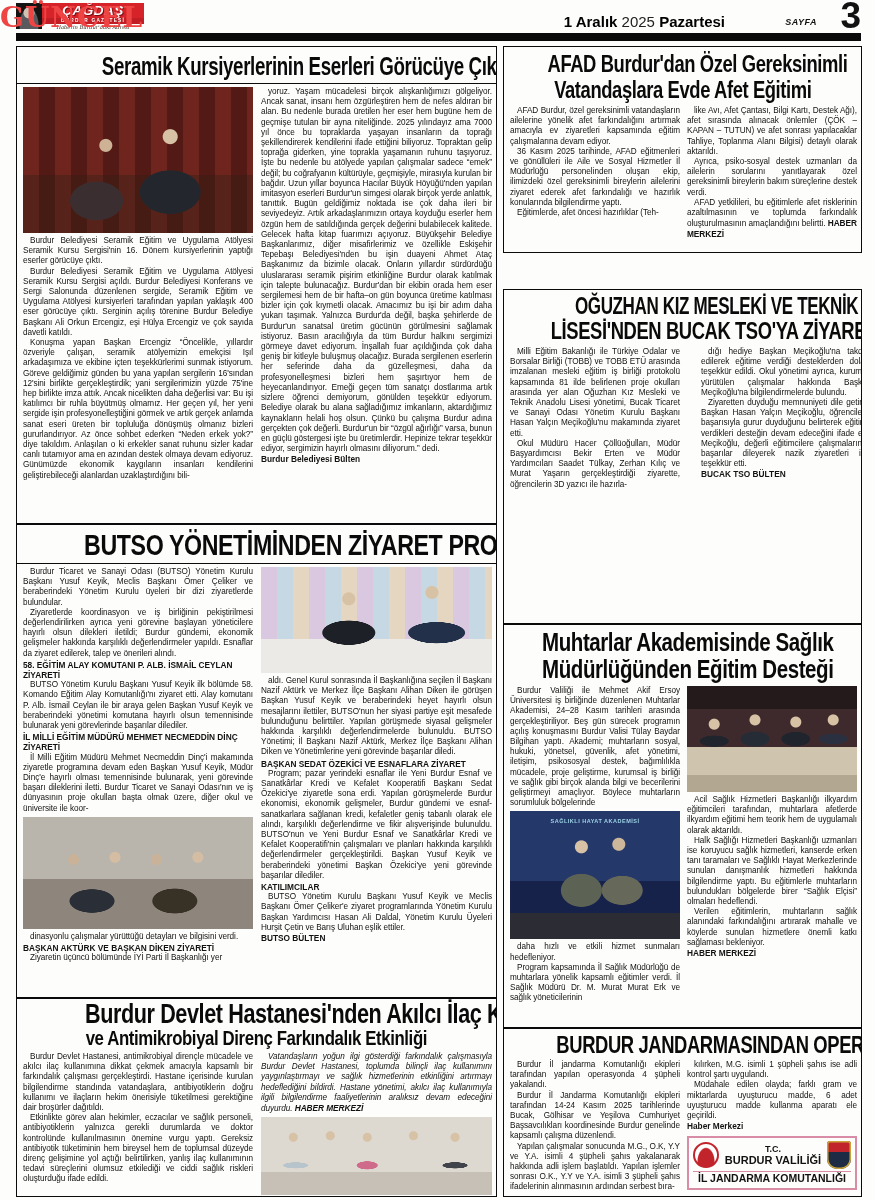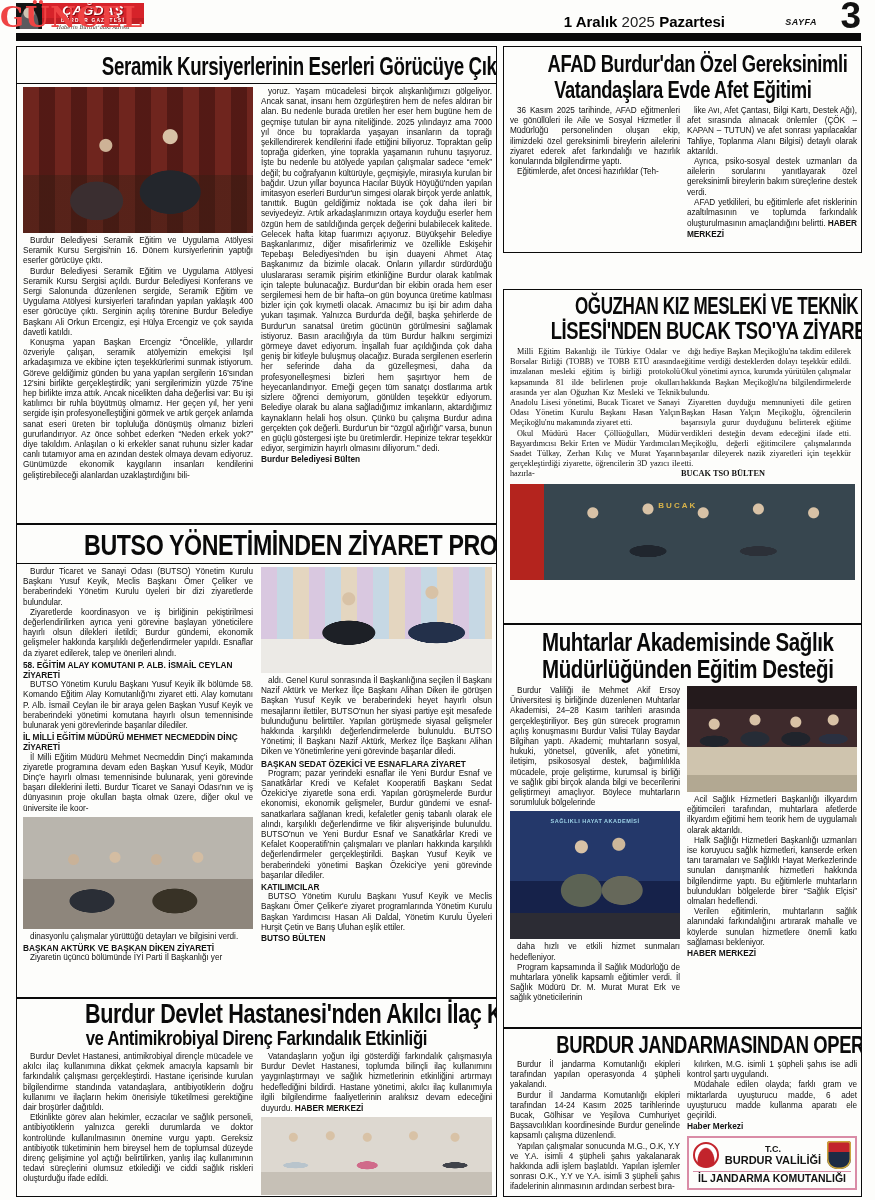--- a/index.html
+++ b/index.html
@@ -143,77 +143,66 @@
   </div>
 
   <div class="art" style="left:16px;top:998px;width:481px;height:199px;">
     <div class="hl" style="font-size:27px;line-height:23px;"><span class="cnd" style="transform:scaleX(.8);">Burdur Devlet Hastanesi'nden Akılcı İlaç Kullanımı</span></div>
     <div class="hl" style="font-size:21px;line-height:23px;margin-bottom:3px;"><span class="cnd" style="transform:scaleX(.8);">ve Antimikrobiyal Direnç Farkındalık Etkinliği</span></div>
     <div class="cols">
       <div class="col" style="width:230px;">
         <p class="b">Burdur Devlet Hastanesi, antimikrobiyal dirençle mücadele ve akılcı ilaç kullanımına dikkat çekmek amacıyla kapsamlı bir farkındalık çalışması gerçekleştirdi. Hastane içerisinde kurulan bilgilendirme standında vatandaşlara, antibiyotiklerin doğru kullanımı ve ilaçların hekim önerisiyle tüketilmesi gerektiğine dair broşürler dağıtıldı.</p>
         <p class="b">Etkinlikte görev alan hekimler, eczacılar ve sağlık personeli, antibiyotiklerin yalnızca gerekli durumlarda ve doktor kontrolünde kullanılmasının önemine vurgu yaptı. Gereksiz antibiyotik tüketiminin hem bireysel hem de toplumsal düzeyde direnç gelişimine yol açtığı belirtilirken, yanlış ilaç kullanımının tedavi süreçlerini olumsuz etkilediği ve ciddi sağlık riskleri oluşturduğu ifade edildi.</p>
       </div>
-      <div class="col" style="width:231px;">
+      <div class="col" style="width:231px;font-style:italic;">
         <p class="b"><span>Vatandaşların yoğun ilgi gösterdiği farkındalık çalışmasıyla Burdur Devlet Hastanesi, toplumda bilinçli ilaç kullanımını yaygınlaştırmayı ve sağlık hizmetlerinin etkinliğini artırmayı hedeflediğini bildirdi. Hastane yönetimi, akılcı ilaç kullanımıyla ilgili bilgilendirme faaliyetlerinin aralıksız devam edeceğini duyurdu.</span> <span class="byl">HABER MERKEZİ</span></p>
         <div class="ph" style="height:78px;margin-top:3px;background:
             radial-gradient(circle at 14% 26%,#d8c2a6 0 4px,transparent 5px),
             radial-gradient(circle at 30% 24%,#d8c2a6 0 4px,transparent 5px),
             radial-gradient(circle at 46% 26%,#d8c2a6 0 4px,transparent 5px),
             radial-gradient(circle at 66% 24%,#d8c2a6 0 4px,transparent 5px),
             radial-gradient(circle at 84% 26%,#d8c2a6 0 4px,transparent 5px),
             radial-gradient(ellipse at 15% 62%,#b8c4cc 0 12px,transparent 13px),
             radial-gradient(ellipse at 46% 62%,#d06a8a 0 10px,transparent 11px),
             radial-gradient(ellipse at 84% 62%,#40434a 0 12px,transparent 13px),
             linear-gradient(180deg,#ddd8d0 0 70%,#c6c0b6 70%);"></div>
       </div>
     </div>
   </div>
 
   <div class="art" style="left:503px;top:46px;width:359px;height:207px;">
     <div class="hl" style="font-size:23px;line-height:26px;"><span class="cnd" style="transform:scaleX(.8);">AFAD Burdur'dan Özel Gereksinimli</span></div>
     <div class="hl" style="font-size:23px;line-height:26px;margin-bottom:3px;"><span class="cnd" style="transform:scaleX(.8);">Vatandaşlara Evde Afet Eğitimi</span></div>
     <div class="cols" style="gap:7px;">
       <div class="col" style="width:170px;">
+        <p class="b">AFAD Burdur, özel gereksinimli vatandaşların ailelerine yönelik afet farkındalığını artırmak amacıyla ev ziyaretleri kapsamında eğitim çalışmalarına devam ediyor.</p>
         <p class="b">36 Kasım 2025 tarihinde, AFAD eğitmenleri ve gönüllüleri ile Aile ve Sosyal Hizmetler İl Müdürlüğü personelinden oluşan ekip, ilimizdeki özel gereksinimli bireylerin ailelerini ziyaret ederek afet farkındalığı ve hazırlık konularında bilgilendirme yaptı.</p>
         <p class="b">Eğitimlerde, afet öncesi hazırlıklar (Teh-</p>
       </div>
       <div class="col" style="width:170px;">
         <p class="b">like Avı, Afet Çantası, Bilgi Kartı, Destek Ağı), afet sırasında alınacak önlemler (ÇÖK – KAPAN – TUTUN) ve afet sonrası yapılacaklar Tahliye, Toplanma Alanı Bilgisi) detaylı olarak aktarıldı.</p>
         <p class="b">Ayrıca, psiko-sosyal destek uzmanları da ailelerin sorularını yanıtlayarak özel gereksinimli bireylerin bakım süreçlerine destek verdi.</p>
         <p class="b"><span>AFAD yetkilileri, bu eğitimlerle afet risklerinin azaltılmasının ve toplumda farkındalık oluşturulmasının amaçlandığını belirtti.</span> <span class="byl">HABER MERKEZİ</span></p>
       </div>
     </div>
   </div>
 
   <div class="art" style="left:503px;top:289px;width:359px;height:335px;">
     <div class="hl" style="font-size:23px;line-height:25px;"><span class="cnd" style="transform:scaleX(.74);">OĞUZHAN KIZ MESLEKİ VE TEKNİK ANADOLU</span></div>
     <div class="hl" style="font-size:23px;line-height:25px;margin-bottom:3px;"><span class="cnd" style="transform:scaleX(.8);">LİSESİ'NDEN BUCAK TSO'YA ZİYARET</span></div>
-    <div class="cols" style="gap:1px;font-family:Liberation Serif, serif;">
+    <div class="cols" style="gap:21px;">
       <div class="col" style="width:170px;">
         <p class="b">Milli Eğitim Bakanlığı ile Türkiye Odalar ve Borsalar Birliği (TOBB) ve TOBB ETÜ arasında imzalanan mesleki eğitim iş birliği protokolü kapsamında 81 ilde belirlenen proje okulları arasında yer alan Oğuzhan Kız Mesleki ve Teknik Anadolu Lisesi yönetimi, Bucak Ticaret ve Sanayi Odası Yönetim Kurulu Başkanı Hasan Yalçın Meçikoğlu'nu makamında ziyaret etti.</p>
         <p class="b">Okul Müdürü Hacer Çöllüoğulları, Müdür Başyardımcısı Bekir Erten ve Müdür Yardımcıları Saadet Tülkay, Zerhan Kılıç ve Murat Yaşarın gerçekleştirdiği ziyarette, öğrencilerin 3D yazıcı ile hazırla-</p>
       </div>
       <div class="col" style="width:170px;">
         <p class="b">dığı hediye Başkan Meçikoğlu'na takdim edilerek eğitime verdiği desteklerden dolayı teşekkür edildi. Okul yönetimi ayrıca, kurumda yürütülen çalışmalar hakkında Başkan Meçikoğlu'na bilgilendirmelerde bulundu.</p>
         <p class="b">Ziyaretten duyduğu memnuniyeti dile getiren Başkan Hasan Yalçın Meçikoğlu, öğrencilerin başarısıyla gurur duyduğunu belirterek eğitime verdikleri desteğin devam edeceğini ifade etti. Meçikoğlu, değerli eğitimcilere çalışmalarında başarılar dileyerek nazik ziyaretleri için teşekkür etti.</p>
         <div class="byl">BUCAK TSO BÜLTEN</div>
       </div>
-    </div>
-    <div class="ph" style="height:96px;margin-top:4px;background:
-        linear-gradient(90deg,#b4241e 0 10%,transparent 10%),
-        radial-gradient(circle at 24% 30%,#d8c2a6 0 5px,transparent 6px),
-        radial-gradient(circle at 40% 26%,#d8c2a6 0 5px,transparent 6px),
-        radial-gradient(circle at 56% 30%,#d8c2a6 0 5px,transparent 6px),
-        radial-gradient(circle at 72% 26%,#d8c2a6 0 5px,transparent 6px),
-        radial-gradient(circle at 88% 30%,#d8c2a6 0 5px,transparent 6px),
-        radial-gradient(ellipse at 40% 70%,#20262e 0 18px,transparent 19px),
-        radial-gradient(ellipse at 72% 70%,#2c3038 0 18px,transparent 19px),
-        linear-gradient(180deg,#37464f 0 100%);">
-      <span class="ovl" style="left:43%;top:18%;color:#d8b34a;font-size:8px;letter-spacing:2px;">BUCAK</span>
     </div>
   </div>
 
   <div class="art" style="left:503px;top:624px;width:359px;height:404px;">
     <div class="hl" style="font-size:25px;line-height:27px;"><span class="cnd" style="transform:scaleX(.82);">Muhtarlar Akademisinde Sağlık</span></div>
     <div class="hl" style="font-size:25px;line-height:27px;margin-bottom:3px;"><span class="cnd" style="transform:scaleX(.82);">Müdürlüğünden Eğitim Desteği</span></div>
     <div class="cols" style="gap:7px;">
       <div class="col" style="width:170px;">
         <p class="b">Burdur Valiliği ile Mehmet Akif Ersoy Üniversitesi iş birliğinde düzenlenen Muhtarlar Akademisi, 24–28 Kasım tarihleri arasında gerçekleştiriliyor. Beş gün sürecek programın açılış konuşmasını Burdur Valisi Tülay Baydar Bilgihan yaptı. Akademi; muhtarların sosyal, hukuki, yönetsel, güvenlik, afet yönetimi, iletişim, psikososyal destek, bağımlılıkla mücadele, proje geliştirme, kurumsal iş birliği ve sağlık gibi birçok alanda bilgi ve becerilerini geliştirmeyi amaçlıyor. Böylece muhtarların sorumluluk bölgelerinde</p>
         <div class="ph" style="height:128px;margin-top:3px;background:

